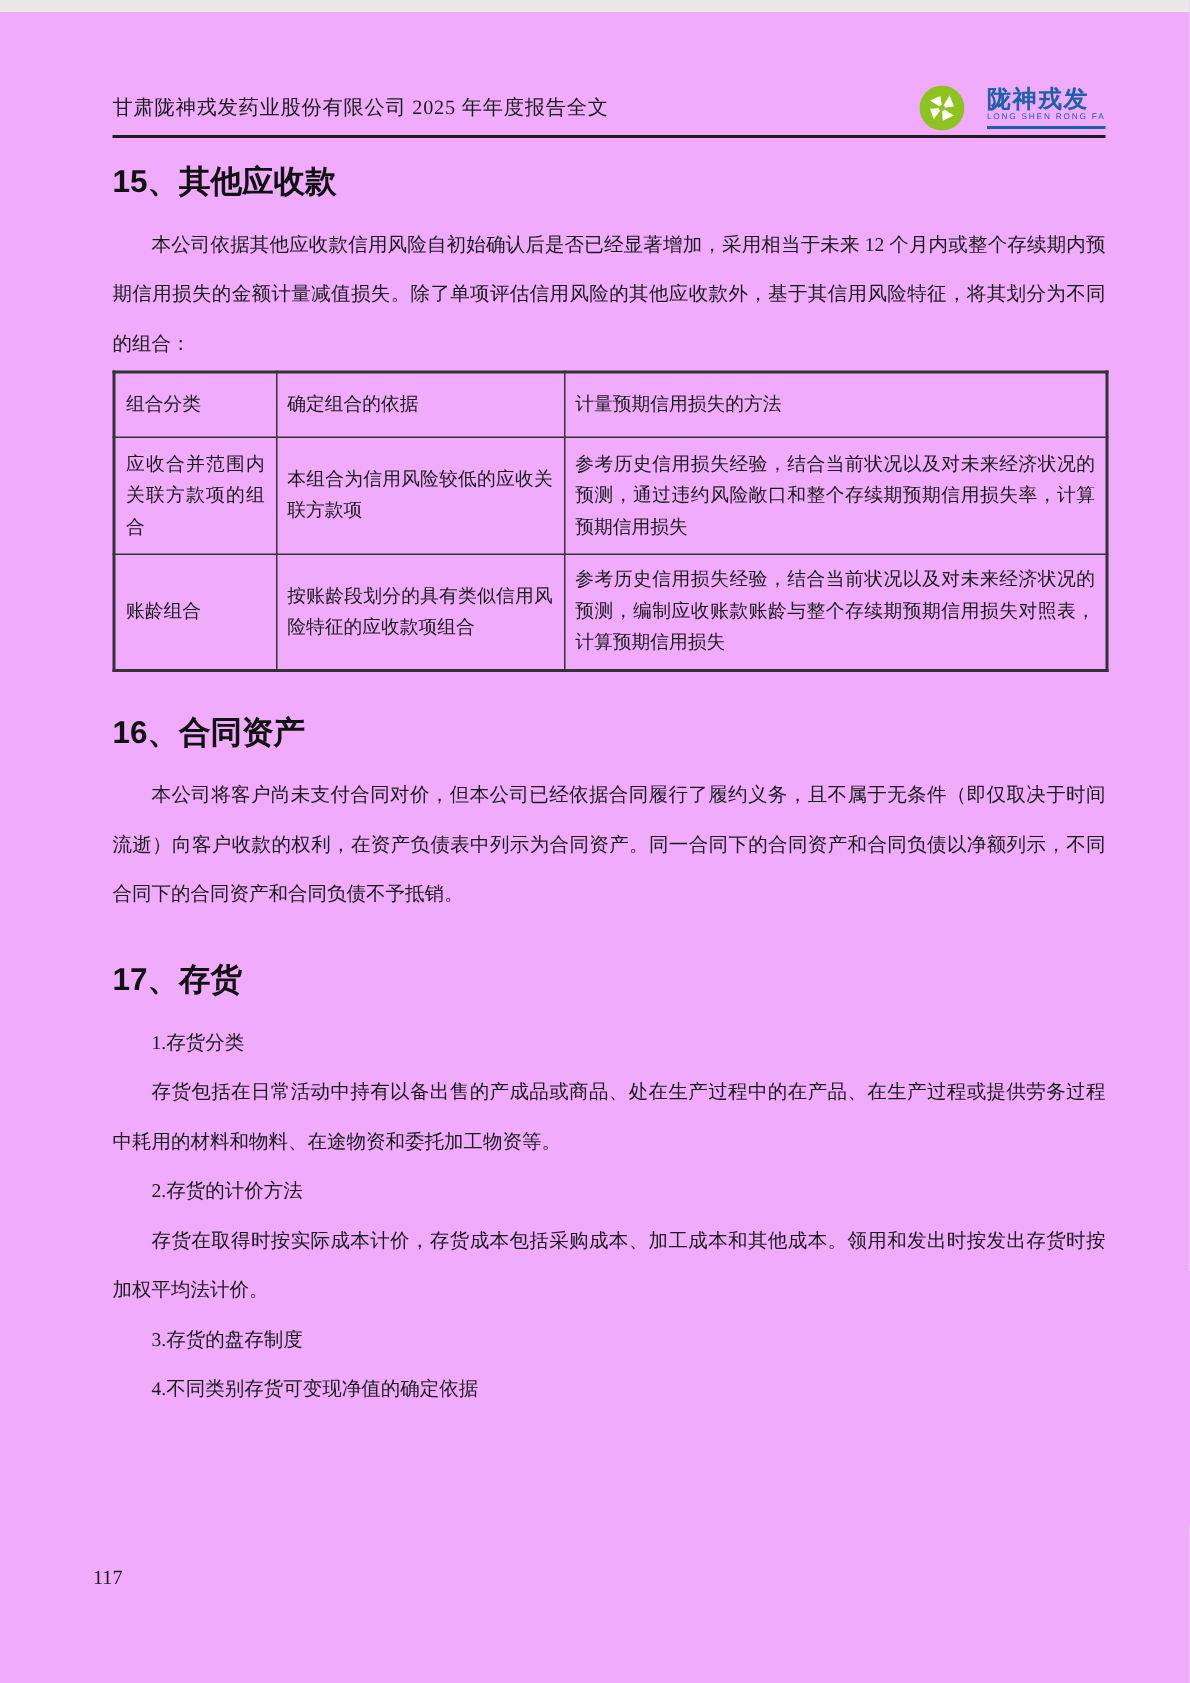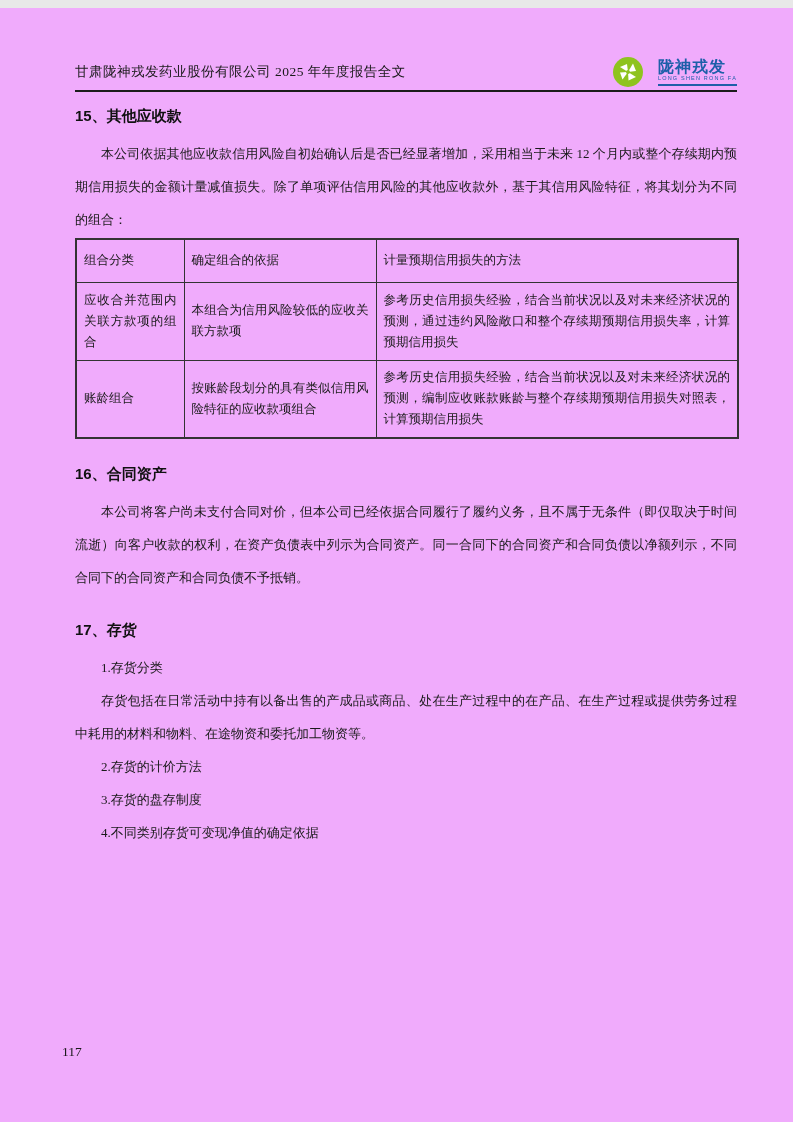--- a/index.html
+++ b/index.html
@@ -53,21 +53,21 @@
     letter-spacing:1.2px;
     line-height:7px;
   }
   .content {
     margin-left:75px;
     width:662px;
   }
   .h2 {
     font-family:"Liberation Sans","DejaVu Sans",sans-serif;
     font-weight:bold;
-    font-size:15px;
+    font-size:21px;
     color:#111;
   }
   .h2-15 { margin-top:15px; }
   .h2-16 { margin-top:26px; }
   .h2-17 { margin-top:27px; }
   .p {
     font-size:13px;
     line-height:33px;
     text-align:justify;
     text-indent:2em;
@@ -160,20 +160,21 @@
 
     <div class="h2 h2-16">16、合同资产</div>
 
     <div class="p p-first">本公司将客户尚未支付合同对价，但本公司已经依据合同履行了履约义务，且不属于无条件（即仅取决于时间流逝）向客户收款的权利，在资产负债表中列示为合同资产。同一合同下的合同资产和合同负债以净额列示，不同合同下的合同资产和合同负债不予抵销。</div>
 
     <div class="h2 h2-17">17、存货</div>
 
     <div class="p p-first">1.存货分类</div>
     <div class="p">存货包括在日常活动中持有以备出售的产成品或商品、处在生产过程中的在产品、在生产过程或提供劳务过程中耗用的材料和物料、在途物资和委托加工物资等。</div>
     <div class="p">2.存货的计价方法</div>
+    <div class="p">存货在取得时按实际成本计价，存货成本包括采购成本、加工成本和其他成本。领用和发出时按发出存货时按加权平均法计价。</div>
     <div class="p">3.存货的盘存制度</div>
     <div class="p">4.不同类别存货可变现净值的确定依据</div>
 
   </div>
 
   <div class="footer-page">117</div>
 
 </div>
 
 </body></html>

